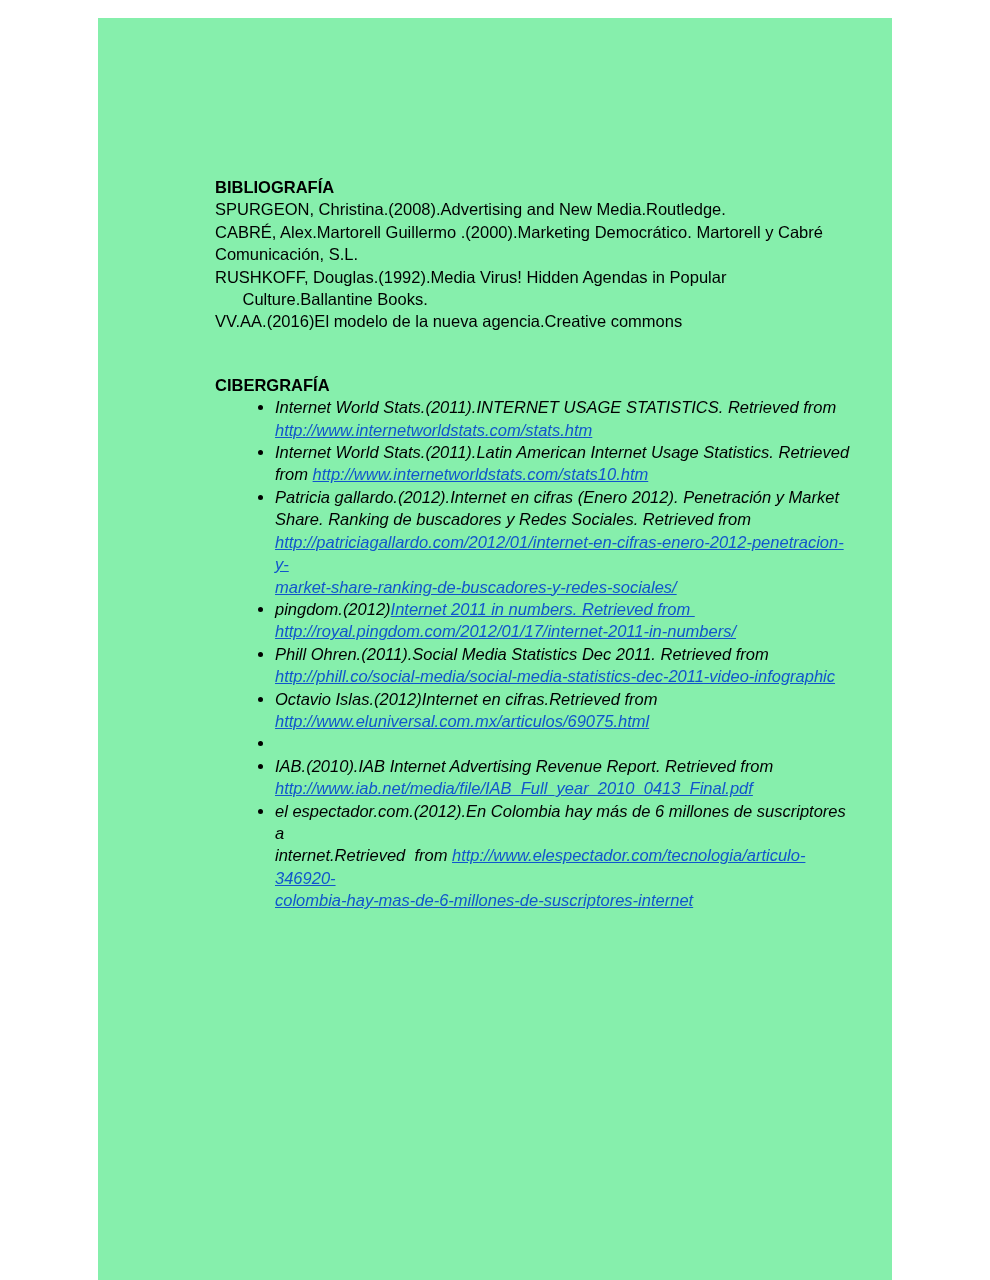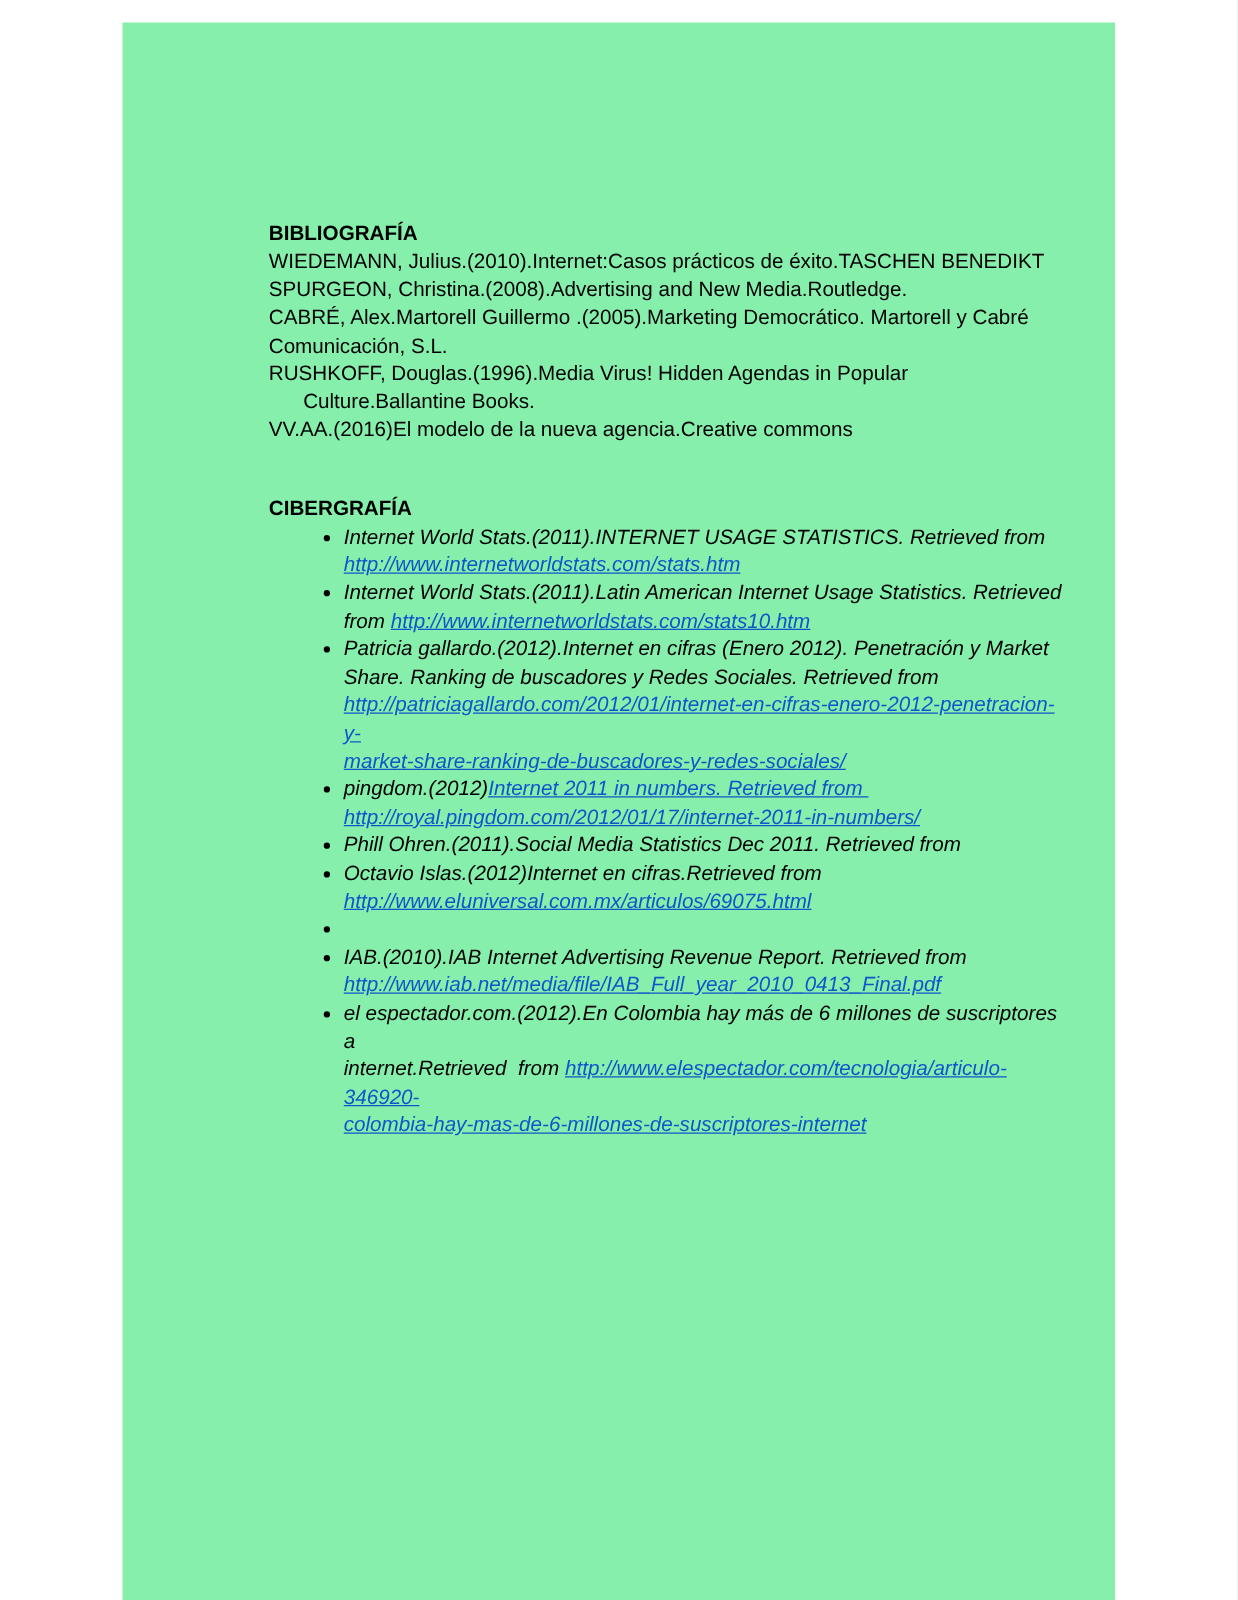--- a/index.html
+++ b/index.html
@@ -56,47 +56,46 @@
     text-align: center;
   }
 </style>
 </head>
 <body>
 
 <div class="page">
 
   <h1>BIBLIOGRAFÍA</h1>
 
-  <p class="entry e1">WIEDEMANN, Julius.(2010).Internet:Casos prácticos de éxito.TASCHEN BENEDIKT</p>
 
   <p class="entry e2">SPURGEON, Christina.(2008).Advertising and New Media.Routledge.</p>
 
-  <p class="entry e3">CABRÉ, Alex.Martorell Guillermo .(2005).Marketing Democrático. Martorell y Cabré
+  <p class="entry e3">CABRÉ, Alex.Martorell Guillermo .(2000).Marketing Democrático. Martorell y Cabré
 Comunicación, S.L.</p>
 
-  <p class="entry e4">RUSHKOFF, Douglas.(1996).Media Virus! Hidden Agendas in Popular
+  <p class="entry e4">RUSHKOFF, Douglas.(1992).Media Virus! Hidden Agendas in Popular
       Culture.Ballantine Books.</p>
 
   <p class="entry e5">VV.AA.(2016)El modelo de la nueva agencia.Creative commons</p>
 
   <h2 class="ciber-heading">CIBERGRAFÍA</h2>
 
   <ul class="refs g1">
       <li><span>Internet World Stats.(2011).INTERNET USAGE STATISTICS. Retrieved from
 </span><a class="ref-link" href="#" style="color: rgb(17, 85, 204);">http://www.internetworldstats.com/stats.htm</a></li>
       <li><span>Internet World Stats.(2011).Latin American Internet Usage Statistics. Retrieved
 from </span><a class="ref-link" href="#" style="color: rgb(17, 85, 204);">http://www.internetworldstats.com/stats10.htm</a></li>
       <li><span>Patricia gallardo.(2012).Internet en cifras (Enero 2012). Penetración y Market
 Share. Ranking de buscadores y Redes Sociales. Retrieved from
 </span><a class="ref-link" href="#" style="color: rgb(17, 85, 204);">http://patriciagallardo.com/2012/01/internet-en-cifras-enero-2012-penetracion-y-
 market-share-ranking-de-buscadores-y-redes-sociales/</a></li>
       <li><span>pingdom.(2012)</span><a class="ref-link" href="#" style="color: rgb(17, 85, 204);">Internet 2011 in numbers. Retrieved from 
 http://royal.pingdom.com/2012/01/17/internet-2011-in-numbers/</a></li>
       <li><span>Phill Ohren.(2011).Social Media Statistics Dec 2011. Retrieved from
-</span></li>
+</span><a class="ref-link" href="#" style="color: rgb(17, 85, 204);">http://phill.co/social-media/social-media-statistics-dec-2011-video-infographic</a></li>
       <li><span>Octavio Islas.(2012)Internet en cifras.Retrieved from
 </span><a class="ref-link" href="#" style="color: rgb(17, 85, 204);">http://www.eluniversal.com.mx/articulos/69075.html</a></li>
     </ul>
 
   <ul class="refs g2">
       <li></li>
     </ul>
 
   <ul class="refs g3">
       <li><span>IAB.(2010).IAB Internet Advertising Revenue Report. Retrieved from

